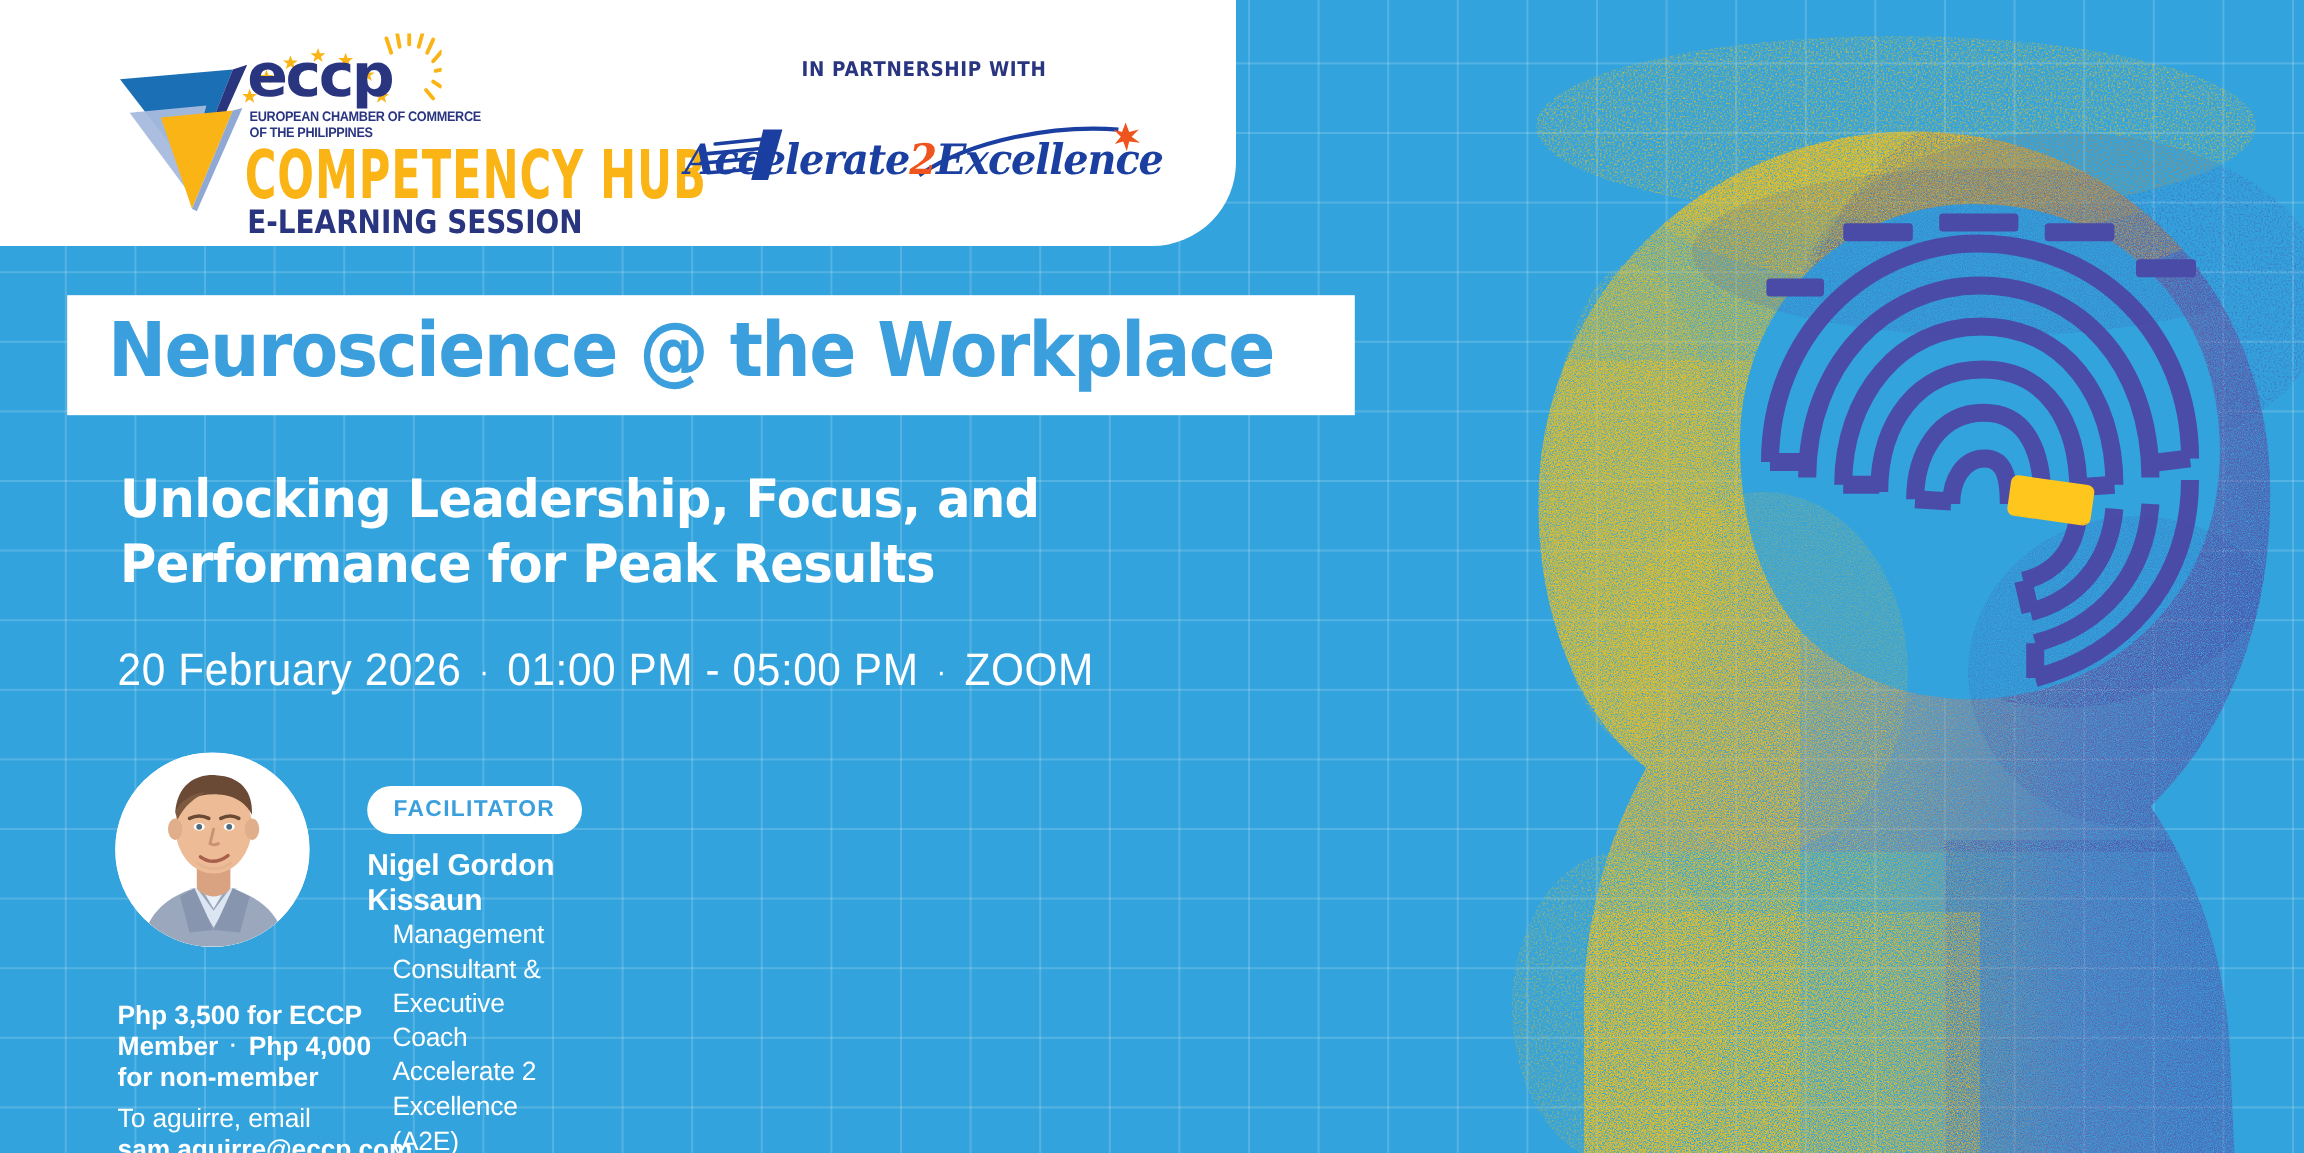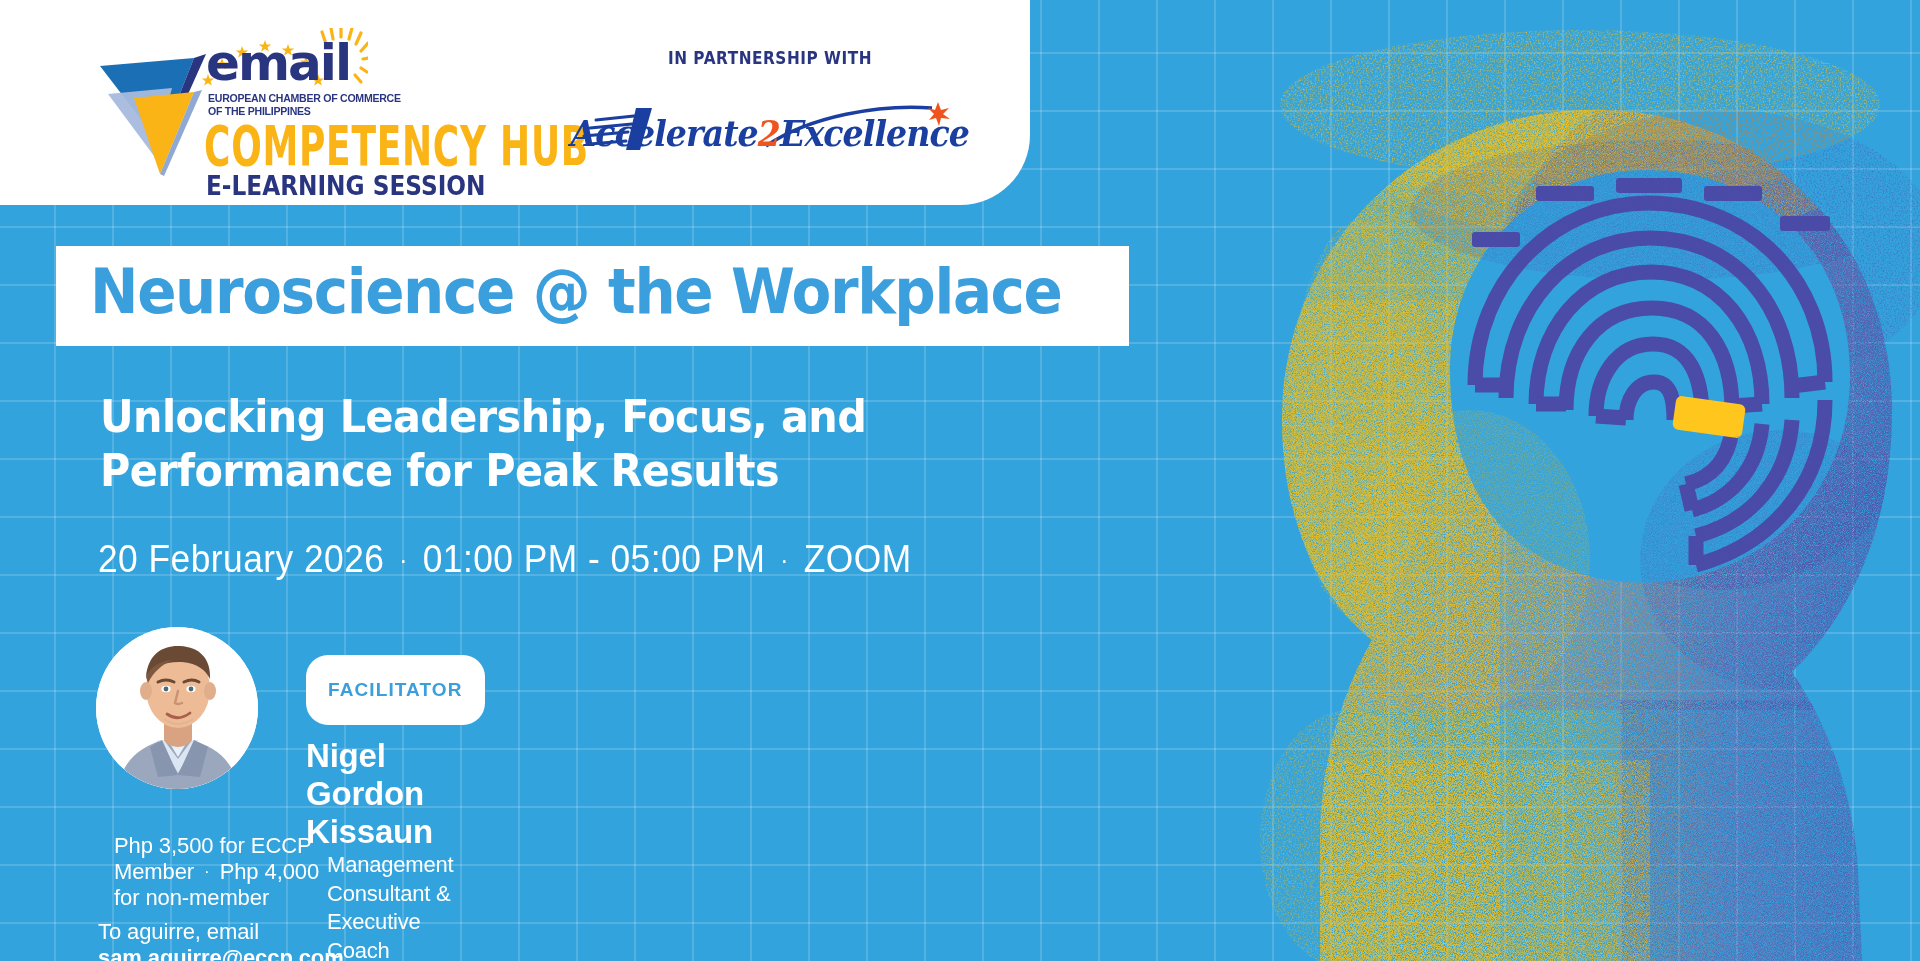--- a/index.html
+++ b/index.html
@@ -149,41 +149,41 @@
     background:#ffffff; overflow:hidden; position:relative;
     flex:0 0 auto;
   }
   #avatar svg{ display:block; }
   #fac-info{ margin-left:48px; padding-top:28px; }
   #fac-badge{
     display:inline-block;
     background:#ffffff; color:#3A9FDC;
     font-family:"Liberation Sans", sans-serif;
     font-size:19px; font-weight:bold; letter-spacing:1.1px;
-    padding:24px 22px; border-radius:22px;
+    padding:9px 22px; border-radius:22px;
   }
   #fac-name{
     margin-top:12px;
     font-family:"Liberation Sans", sans-serif;
-    font-size:33px; font-weight:bold; color:#ffffff;
+    font-size:25px; font-weight:bold; color:#ffffff;
     letter-spacing:-0.2px;
   }
   .fac-role{
     font-family:"Liberation Sans", sans-serif;
     font-size:22px; font-weight:400; color:#ffffff;
     line-height:1.3; letter-spacing:-0.2px;margin-left:21px;
   }
 
   
   #footer{
     position:absolute; left:98px; top:833px;
     font-family:"Liberation Sans", sans-serif;
     color:#ffffff;
   }
-  #price-line{ font-size:22px; font-weight:400; letter-spacing:-0.1px;margin-left:16px; }
+  #price-line{ font-size:22px; font-weight:700; letter-spacing:-0.1px; }
   #price-line .sep{ padding:0 10px; font-size:17px; vertical-align:2px; }
   #register-line{ font-size:22px; font-weight:400; margin-top:8px; letter-spacing:-0.1px; }
   #register-line b{ font-weight:bold; }
 </style>
 </head>
 <body>
 
 <div id="bg-grid"></div>
 
 <div id="illustration">
@@ -342,21 +342,21 @@
         <line x1="29" y1="11" x2="32" y2="0"></line>
         <line x1="36" y1="16" x2="41" y2="5"></line>
         <line x1="41" y1="23" x2="48" y2="15"></line>
         <line x1="43" y1="31" x2="48" y2="30"></line>
         <line x1="41" y1="40" x2="47" y2="44"></line>
         <line x1="35" y1="47" x2="41" y2="54"></line>
       </g>
     </svg>
 
     <div class="eccp-word">
-      <span class="eccp-text">email</span>
+      <span class="eccp-text">eccp</span>
     </div>
 
     <div class="eccp-sub">
       <div>EUROPEAN CHAMBER OF COMMERCE</div>
       <div>OF THE PHILIPPINES</div>
     </div>
 
     <div class="comp-hub">COMPETENCY HUB</div>
     <div class="elearn">E-LEARNING SESSION</div>
   </div>

